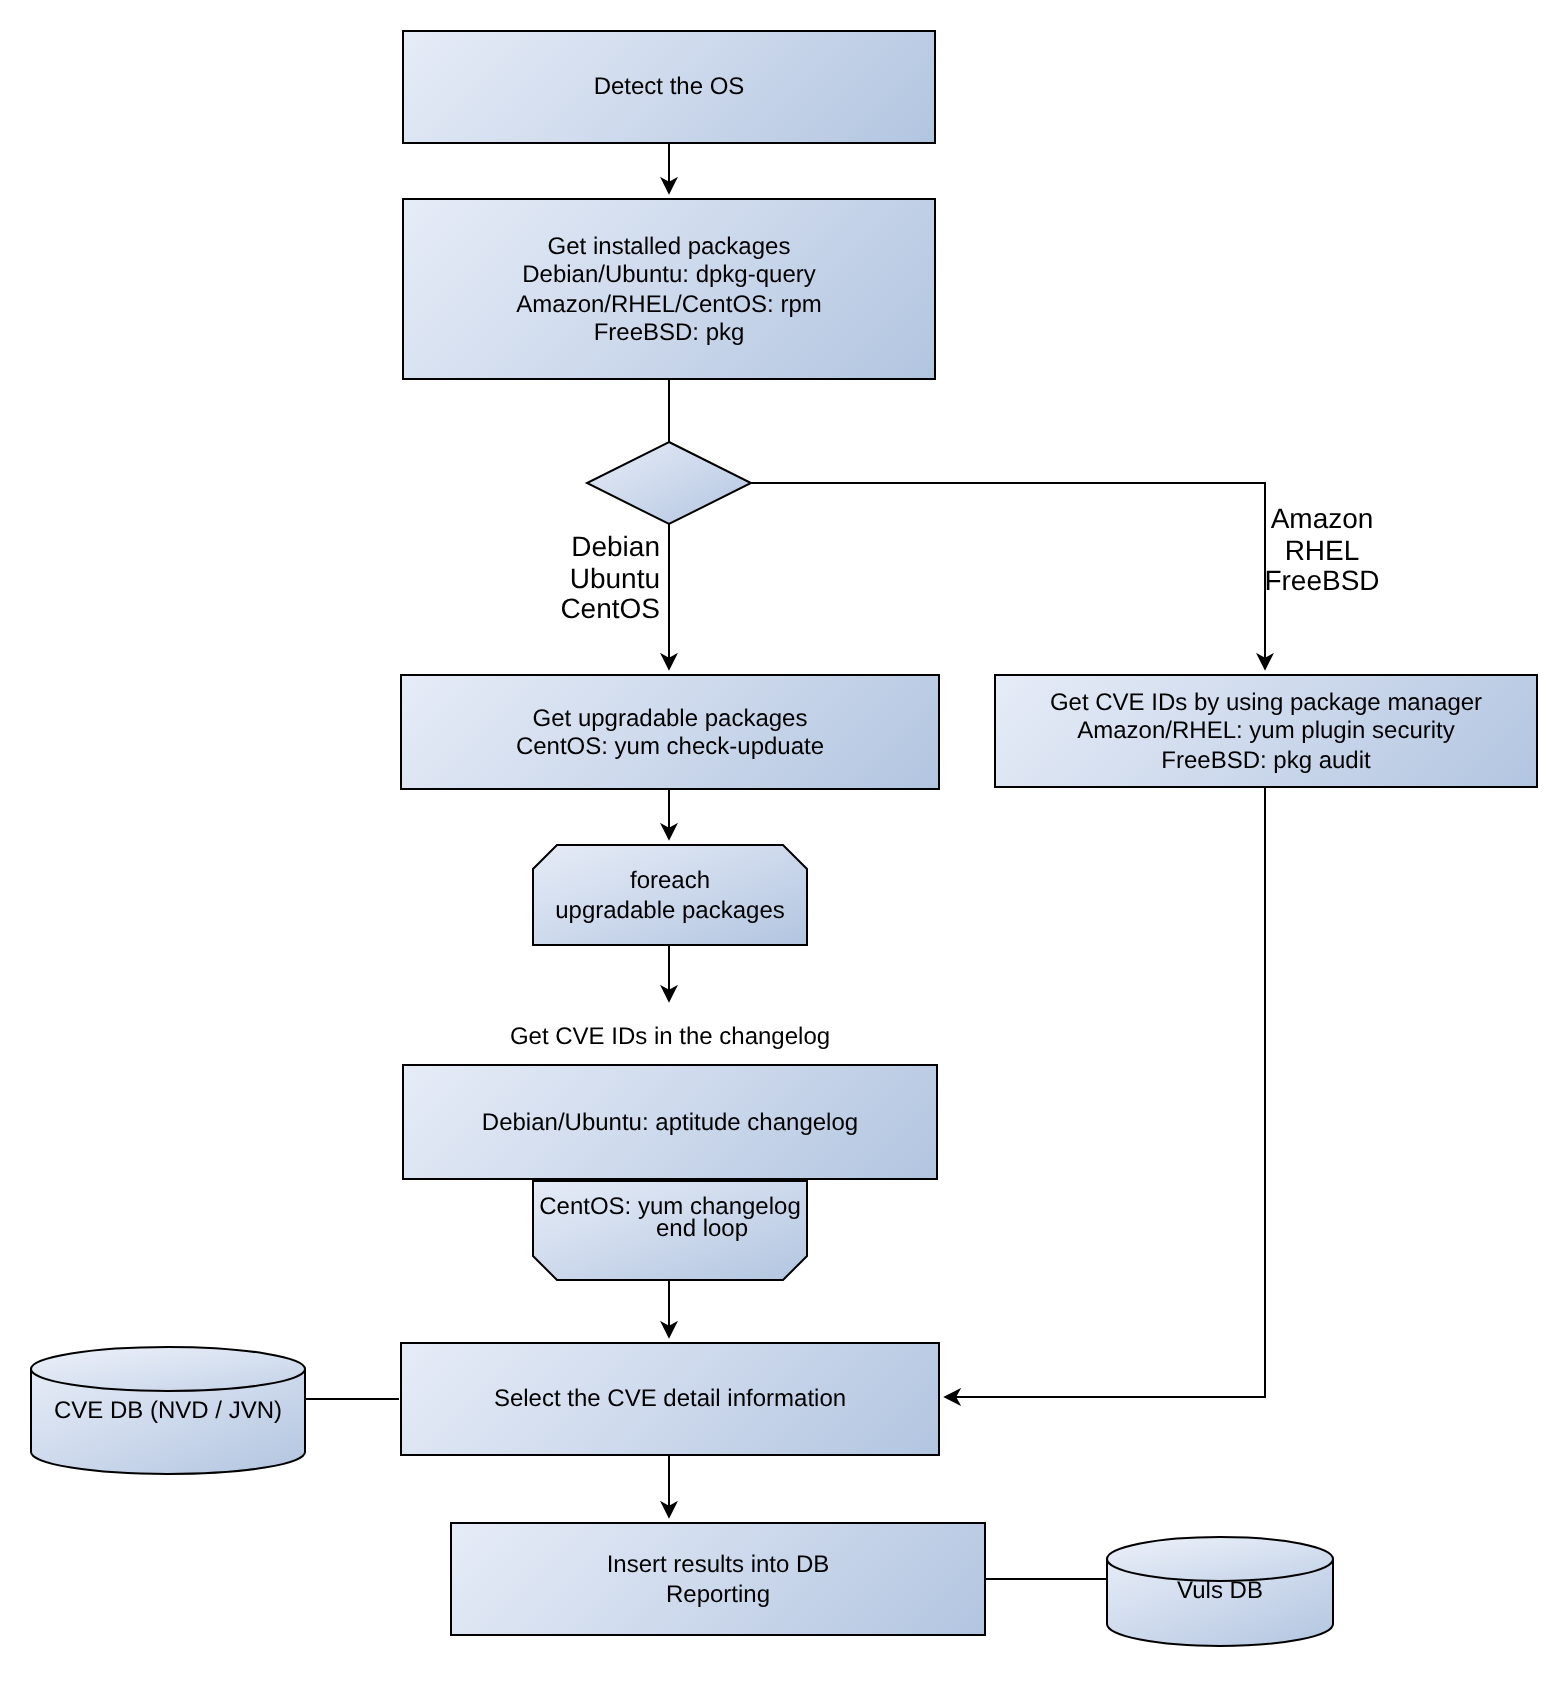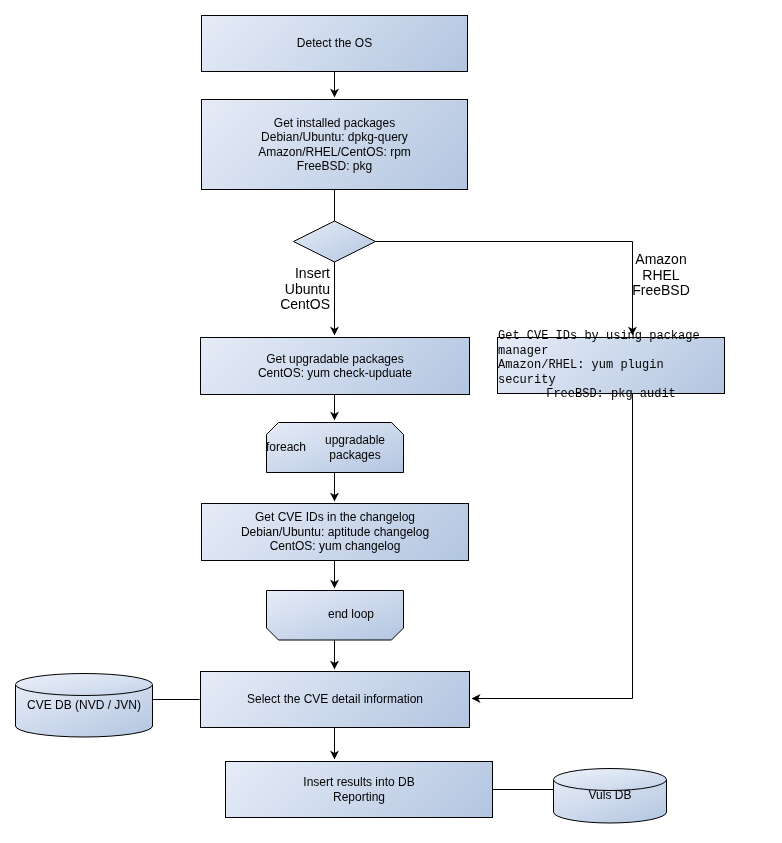--- a/index.html
+++ b/index.html
@@ -7,21 +7,21 @@
   .canvas { position:relative; width:782px; height:843px; background:#ffffff; overflow:hidden; }
   .svg-layer { position:absolute; left:0; top:0; width:782px; height:843px; }
   .node {
     position:absolute; box-sizing:border-box;
     border:1px solid #000;
     background:linear-gradient(135deg, #e6ecf7 0%, #cdd9ec 50%, #b2c5e0 100%);
     display:flex; flex-direction:column; align-items:center; justify-content:center;
     text-align:left; font-size:12px; line-height:14.5px;
   }
   .shape-label {
-    position:absolute; display:flex; flex-direction:row; align-items:center; justify-content:center;
+    position:absolute; display:flex; flex-direction:column; align-items:center; justify-content:center;
     text-align:center; font-size:12px; line-height:14.5px;
   }
   .edge-label { position:absolute; font-size:14px; line-height:15.5px; }
   .edge-label.right-align { text-align:right; }
   .edge-label.center-align { text-align:center; }
 </style>
 </head>
 <body>
 
 <div class="canvas">
@@ -81,27 +81,27 @@
     <div>Debian/Ubuntu: dpkg-query</div>
     <div>Amazon/RHEL/CentOS: rpm</div>
     <div>FreeBSD: pkg</div>
   </div>
 
   <div class="node" style="left:200px; top:337px; width:270px; height:58px;">
     <div>Get upgradable packages</div>
     <div>CentOS: yum check-upduate</div>
   </div>
 
-  <div class="node" style="left:497px; top:337px; width:228px; height:57px;font-family:Liberation Mono, monospace;">
+  <div class="node" style="left:497px; top:337px; width:272px; height:57px;">
     <div>Get CVE IDs by using package manager</div>
     <div>Amazon/RHEL: yum plugin security</div>
     <div>FreeBSD: pkg audit</div>
   </div>
 
-  <div class="node" style="left:201px; top:503px; width:268px; height:58px;">
+  <div class="node" style="left:201px; top:532px; width:268px; height:58px;gap:28px;">
     <div>Get CVE IDs in the changelog</div>
     <div>Debian/Ubuntu: aptitude changelog</div>
     <div>CentOS: yum changelog</div>
   </div>
 
   <div class="node" style="left:200px; top:671px; width:270px; height:57px;">
     <div>Select the CVE detail information</div>
   </div>
 
   <div class="node" style="left:200px; top:761px; width:268px; height:57px;margin-left:25px;">
@@ -120,21 +120,21 @@
 
   <div class="shape-label" style="left:15px; top:679px; width:138px; height:52px;">
     <div>CVE DB (NVD / JVN)</div>
   </div>
 
   <div class="shape-label" style="left:553px; top:772px; width:114px; height:46px;">
     <div>Vuls DB</div>
   </div>
 
   <div class="edge-label right-align" style="left:278px; top:266px; width:52px;">
-    <div>Insert</div>
+    <div>Debian</div>
     <div>Ubuntu</div>
     <div>CentOS</div>
   </div>
 
   <div class="edge-label center-align" style="left:628px; top:252px; width:66px;">
     <div>Amazon</div>
     <div>RHEL</div>
     <div>FreeBSD</div>
   </div>
 

